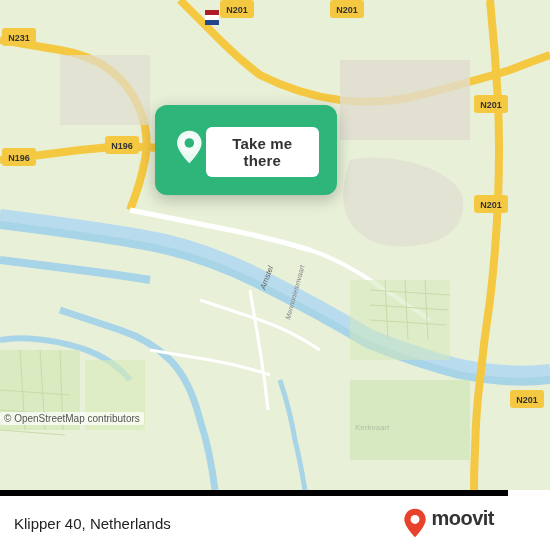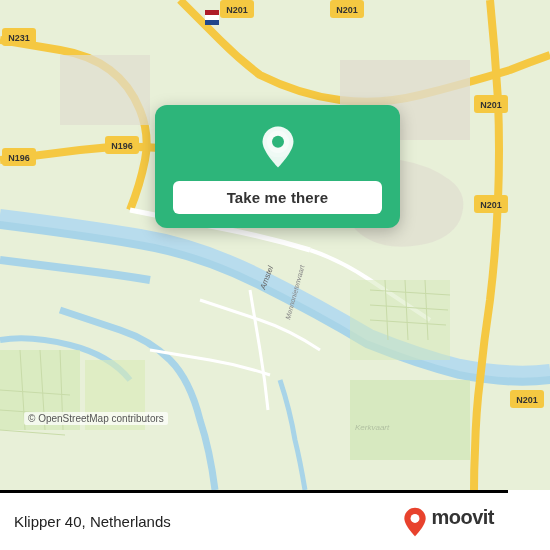--- a/index.html
+++ b/index.html
@@ -25,26 +25,25 @@
       height: 100%;
       position: absolute;
       top: 0; left: 0;
     }
 
     
     #tooltip-card {
       position: absolute;
       top: 105px;
       left: 155px;
-      width: 245px;
+      width: 182px;
       background: #2db57a;
       border-radius: 12px;
       padding: 18px 18px 14px 18px;
       display: flex;
-      flex-direction: column;
       align-items: center;
       box-shadow: 0 4px 16px rgba(0,0,0,0.25);
       z-index: 10;
     }
 
     #pin-icon {
       width: 48px;
       height: 48px;
       margin-bottom: 10px;
     }
@@ -61,21 +60,21 @@
       width: 100%;
       text-align: center;
       letter-spacing: 0.01em;
     }
 
     
     #bottom-bar {
       width: 508px;
       height: 60px;
       background: white;
-      border-top: 3px solid #000000;
+      border-top: 6px solid #000000;
       display: flex;
       align-items: center;
       justify-content: space-between;
       padding: 0 14px;
       position: absolute;
       bottom: 0;
       left: 0;
     }
 
     #location-text {
@@ -97,21 +96,21 @@
     }
 
     #moovit-pin {
       width: 28px;
       height: 32px;
     }
 
     #osm-credit {
       position: absolute;
       bottom: 65px;
-      left: 24px;
+      left: 0;
       font-size: 10px;
       color: #555;
       background: rgba(255,255,255,0.7);
       padding: 1px 4px;
       border-radius: 2px;
       z-index: 5;
     }
   </style>
 </head>
 <body>

